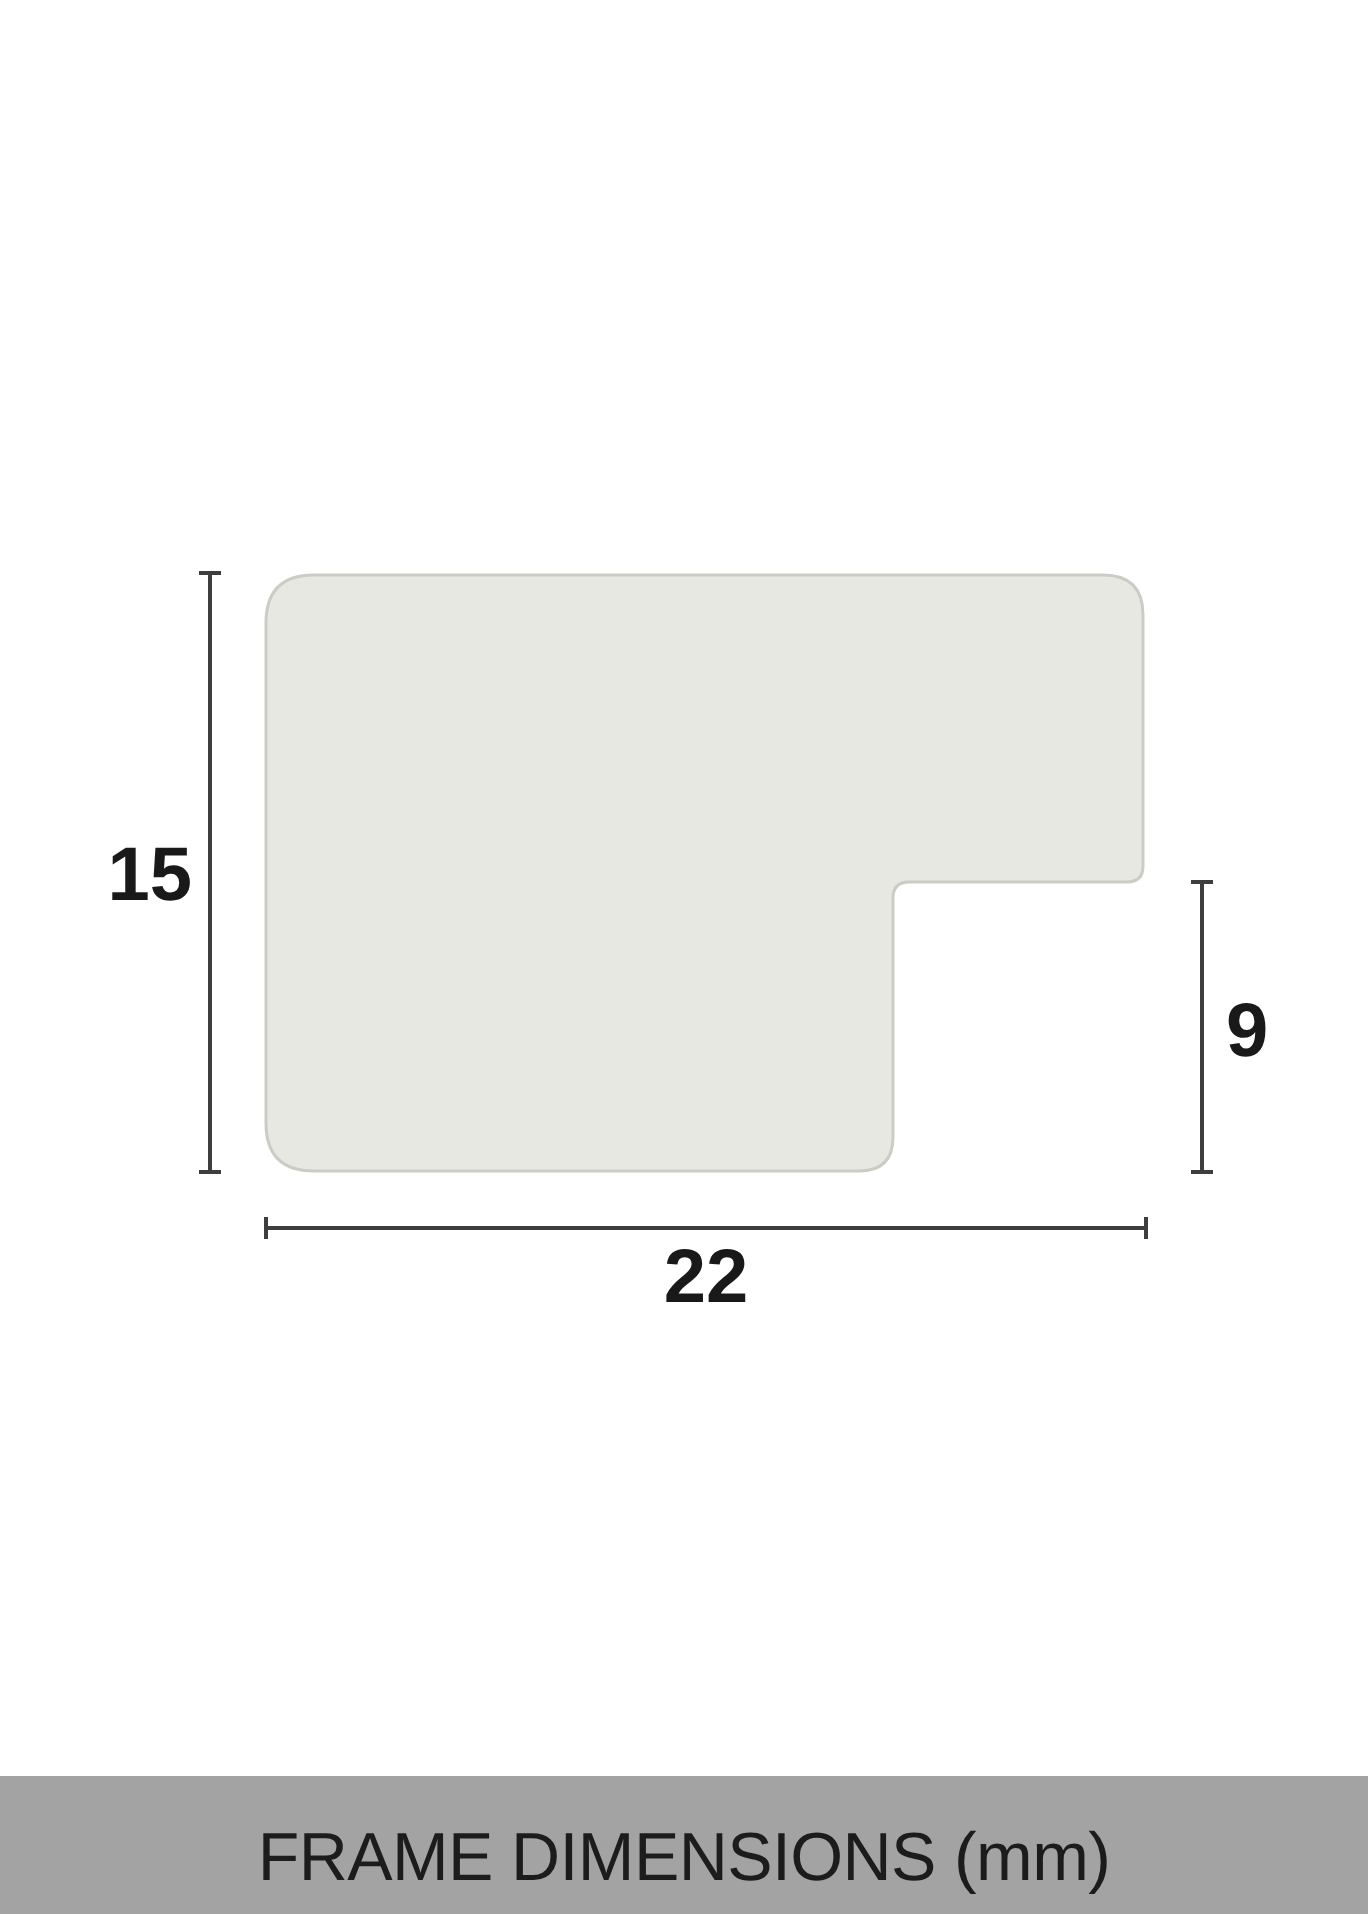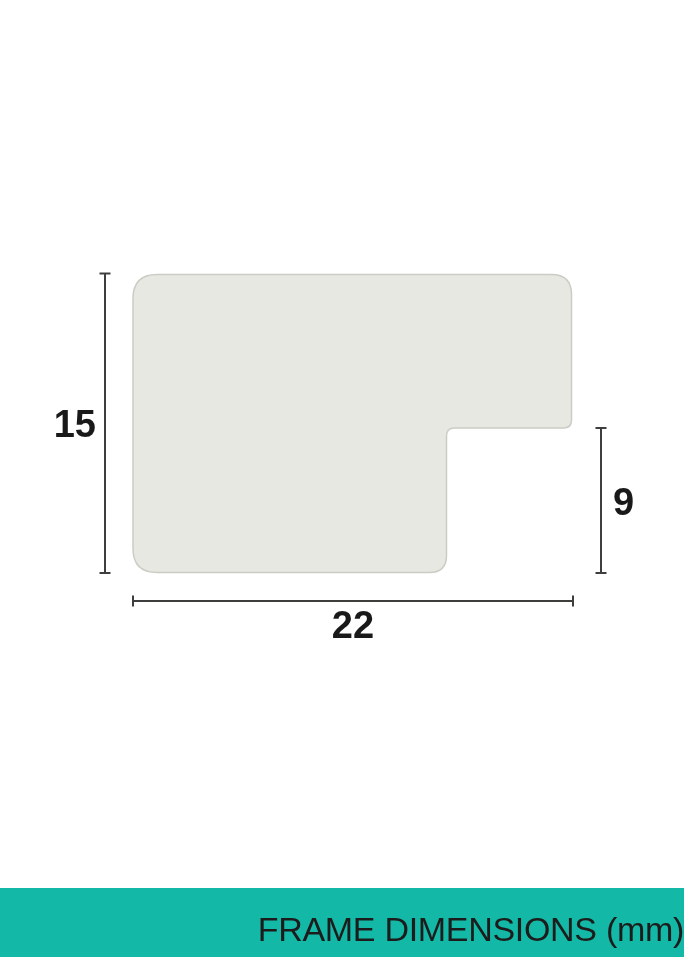--- a/index.html
+++ b/index.html
@@ -9,21 +9,21 @@
   body {
     width: 684px;
     height: 957px;
     background: #ffffff;
     font-family: "Liberation Sans", sans-serif;
     position: relative;
     overflow: hidden;
   }
   .stage {
     position: absolute;
-    top: 0;
+    top: 13px;
     left: 0;
     width: 625px;
     height: 888px;
     text-align: right;
   }
   .stage svg {
     display: block;
   }
   .dim-label {
     font-family: "Liberation Sans", sans-serif;
@@ -87,15 +87,15 @@
 
     <g stroke-width="2" fill="none" stroke="#3e3e3c">
       <line x1="133" y1="601" x2="573" y2="601"></line>
       <line x1="133" y1="595.5" x2="133" y2="606.5"></line>
       <line x1="573" y1="595.5" x2="573" y2="606.5"></line>
     </g>
     <text class="dim-label" x="353" y="638" text-anchor="middle" fill="#191919">22</text>
   </svg>
 </div>
 
-<div class="footer-bar" style="background-color: #14b8a6; justify-content: flex-end;">
+<div class="footer-bar" style="background-color: #a3a3a3;">
   <span class="footer-label" style="color: rgb(28, 28, 28);">FRAME DIMENSIONS (mm)</span>
 </div>
 
 </body></html>

